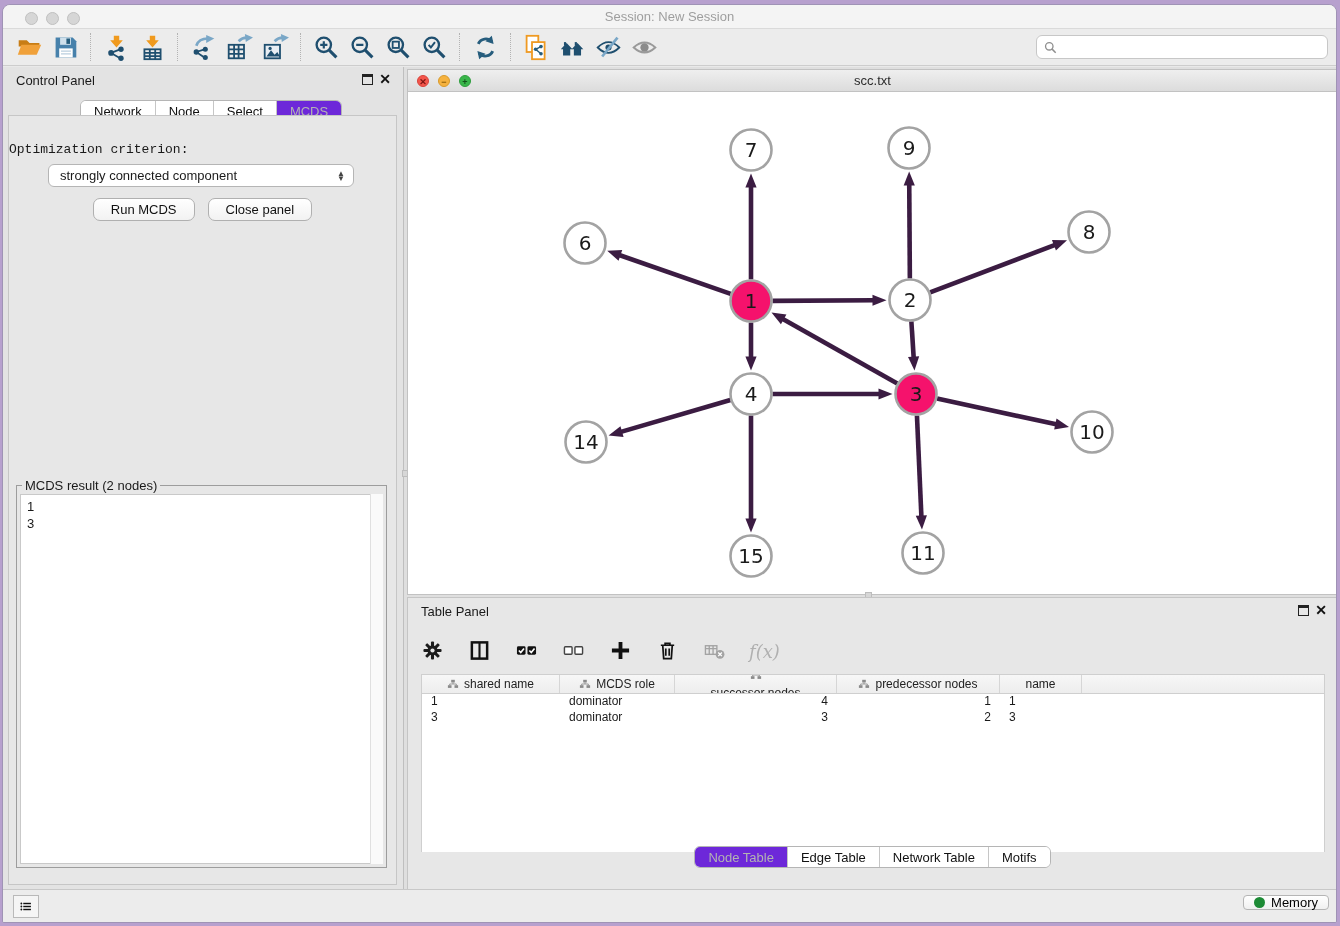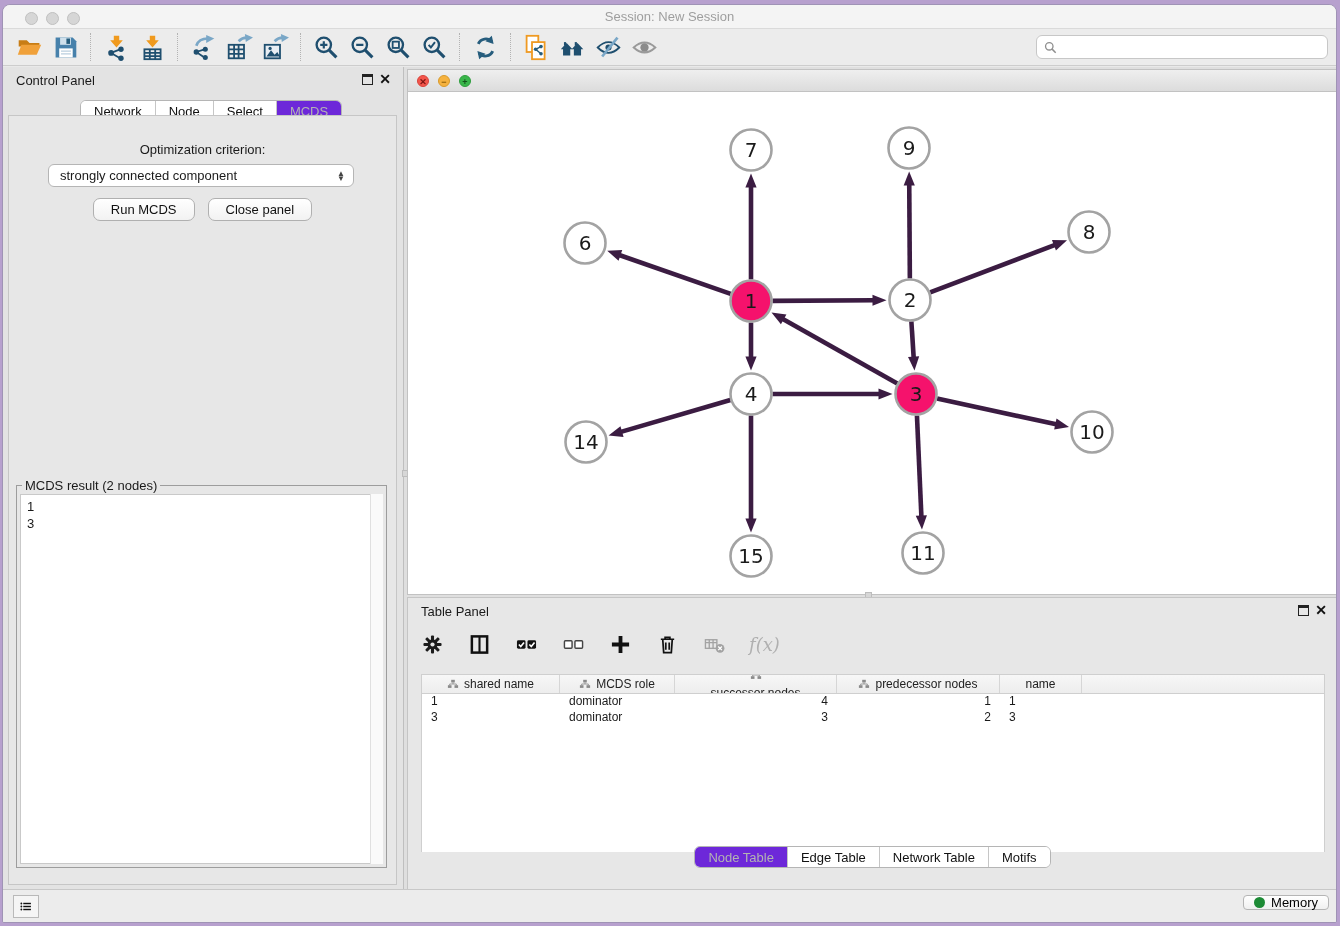--- a/index.html
+++ b/index.html
@@ -43,21 +43,21 @@
   .ph-float { position:absolute; top:7px; width:11px; height:11px; border:1.6px solid #222; border-top-width:3px; }
   .ph-close { position:absolute; top:4px; font-size:14px; font-weight:bold; color:#111; line-height:16px; }
   .seg-group { position:absolute; display:flex; border:1px solid #b5b5b5; border-radius:6px;
                overflow:hidden; background:#fff; height:22px; }
   .seg { padding:2px 13px; background:#fff; color:#111; border-right:1px solid #c6c6c6;
          display:flex; align-items:center; font-size:13px; }
   .seg:last-child { border-right:none; }
   .seg.active { background:#6d28d9; color:#b3b3b3; }
   .cp-content { position:absolute; left:5px; right:6px; top:48px; bottom:4px;
                 background:#e7e7e7; border:1px solid #c6c6c6; }
-  .opt-label { position:absolute; left:0; right:0; top:26px; text-align:center; }
+  .opt-label { position:absolute; left:0; right:0; top:26px; text-align:left;font-family:Liberation Mono, monospace; }
   .select-box { position:absolute; left:39px; right:42px; top:48px; height:23px; background:#fff;
                 border:1px solid #b5b5b5; border-radius:6px; display:flex; align-items:center;
                 padding:0 8px 0 11px; }
   .select-box .sel-text { flex:1; }
   .stepper { display:flex; flex-direction:column; line-height:5px; font-size:8px; color:#444; }
   .btn-row { position:absolute; left:0; right:0; top:82px; display:flex; justify-content:center; gap:13px; }
   .push-btn { height:23px; padding:0 17px; background:linear-gradient(#ffffff,#f2f2f2);
               border:1px solid #b0b0b0; border-radius:7px; font:13px "Liberation Sans",sans-serif; color:#111; }
   .result-group { position:absolute; left:7px; right:9px; top:369px; height:383px;
                   border:1px solid #9d9d9d; }
@@ -73,21 +73,21 @@
                   border-bottom:1px solid #c2c2c2; }
   .nt-dot { position:absolute; top:5px; width:12px; height:12px; border-radius:50%;
             font-size:9px; font-weight:bold; text-align:center; line-height:12px; }
   .nt-title { position:absolute; left:0; right:0; top:3px; text-align:center; color:#2c2c2c; }
   .net-canvas { position:absolute; left:0; top:22px; right:0; bottom:0; background:#fff; }
   
   .grip { position:absolute; width:7px; height:7px; background:#d7d7d7; border:1px solid #bdbdbd; }
   
   .table-panel { position:absolute; left:404px; top:530px; width:931px; height:294px;
                  background:#e7e7e7; border:1px solid #c5c5c5; }
-  .tp-toolbar { position:absolute; left:12px; top:28px; height:36px; display:flex; align-items:center; gap:23px; }
+  .tp-toolbar { position:absolute; left:12px; top:28px; height:36px; display:flex; align-items:flex-end; gap:23px; }
   .tp-ic { width:24px; height:24px; display:flex; align-items:center; justify-content:center;
            background:transparent; border:none; padding:0; }
   .tp-ic svg { width:21px; height:21px; }
   .fx { font:italic 18px "DejaVu Serif", serif; color:#b0b0b0; }
   .grid-table { position:absolute; left:13px; top:76px; right:12px; height:178px; background:#fff;
                 border:1px solid #cfcfcf; border-bottom:none; }
   .grid-head { display:flex; height:19px; background:linear-gradient(#f7f7f7,#ededed);
                border-bottom:1px solid #cfcfcf; }
   .gh-cell { display:flex; align-items:center; justify-content:center; gap:5px;
              border-right:1px solid #d6d6d6; font-size:12px; color:#222; overflow:hidden; }
@@ -307,20 +307,21 @@
       </div>
     </div>
 
     <div class="grip" style="left:399px; top:403px;"></div>
 
     <div class="net-window">
       <div class="net-titlebar">
         <span class="nt-dot" style="left:9px; background:#f4564c; border:1px solid #d8443c; color:#7c1511;">✕</span>
         <span class="nt-dot" style="left:30px; background:#f6b23e; border:1px solid #d89a2b; color:#8a5d08;">−</span>
         <span class="nt-dot" style="left:51px; background:#39b64a; border:1px solid #2f9e3e; color:#14511c;">+</span>
+        <div class="nt-title">scc.txt</div>
       </div>
       <div class="net-canvas">
         <svg id="graph" width="929" height="502">
             <g>
               <line x1="343" y1="187.5" x2="343" y2="93.5" stroke="#3b1c42" stroke-width="4.6"></line>
               <polygon points="343,81.5 348.6,95.5 337.4,95.5" fill="#3b1c42"></polygon>
             </g>
             <g>
               <line x1="322.70323584441155" y1="201.90835951190283" x2="210.51326174527398" y2="162.70945289895116" stroke="#3b1c42" stroke-width="4.6"></line>
               <polygon points="199.18483523982925,158.75132797536202 214.24845779385635,158.08254135034178 210.55420786517317,168.65573942209022" fill="#3b1c42"></polygon>

